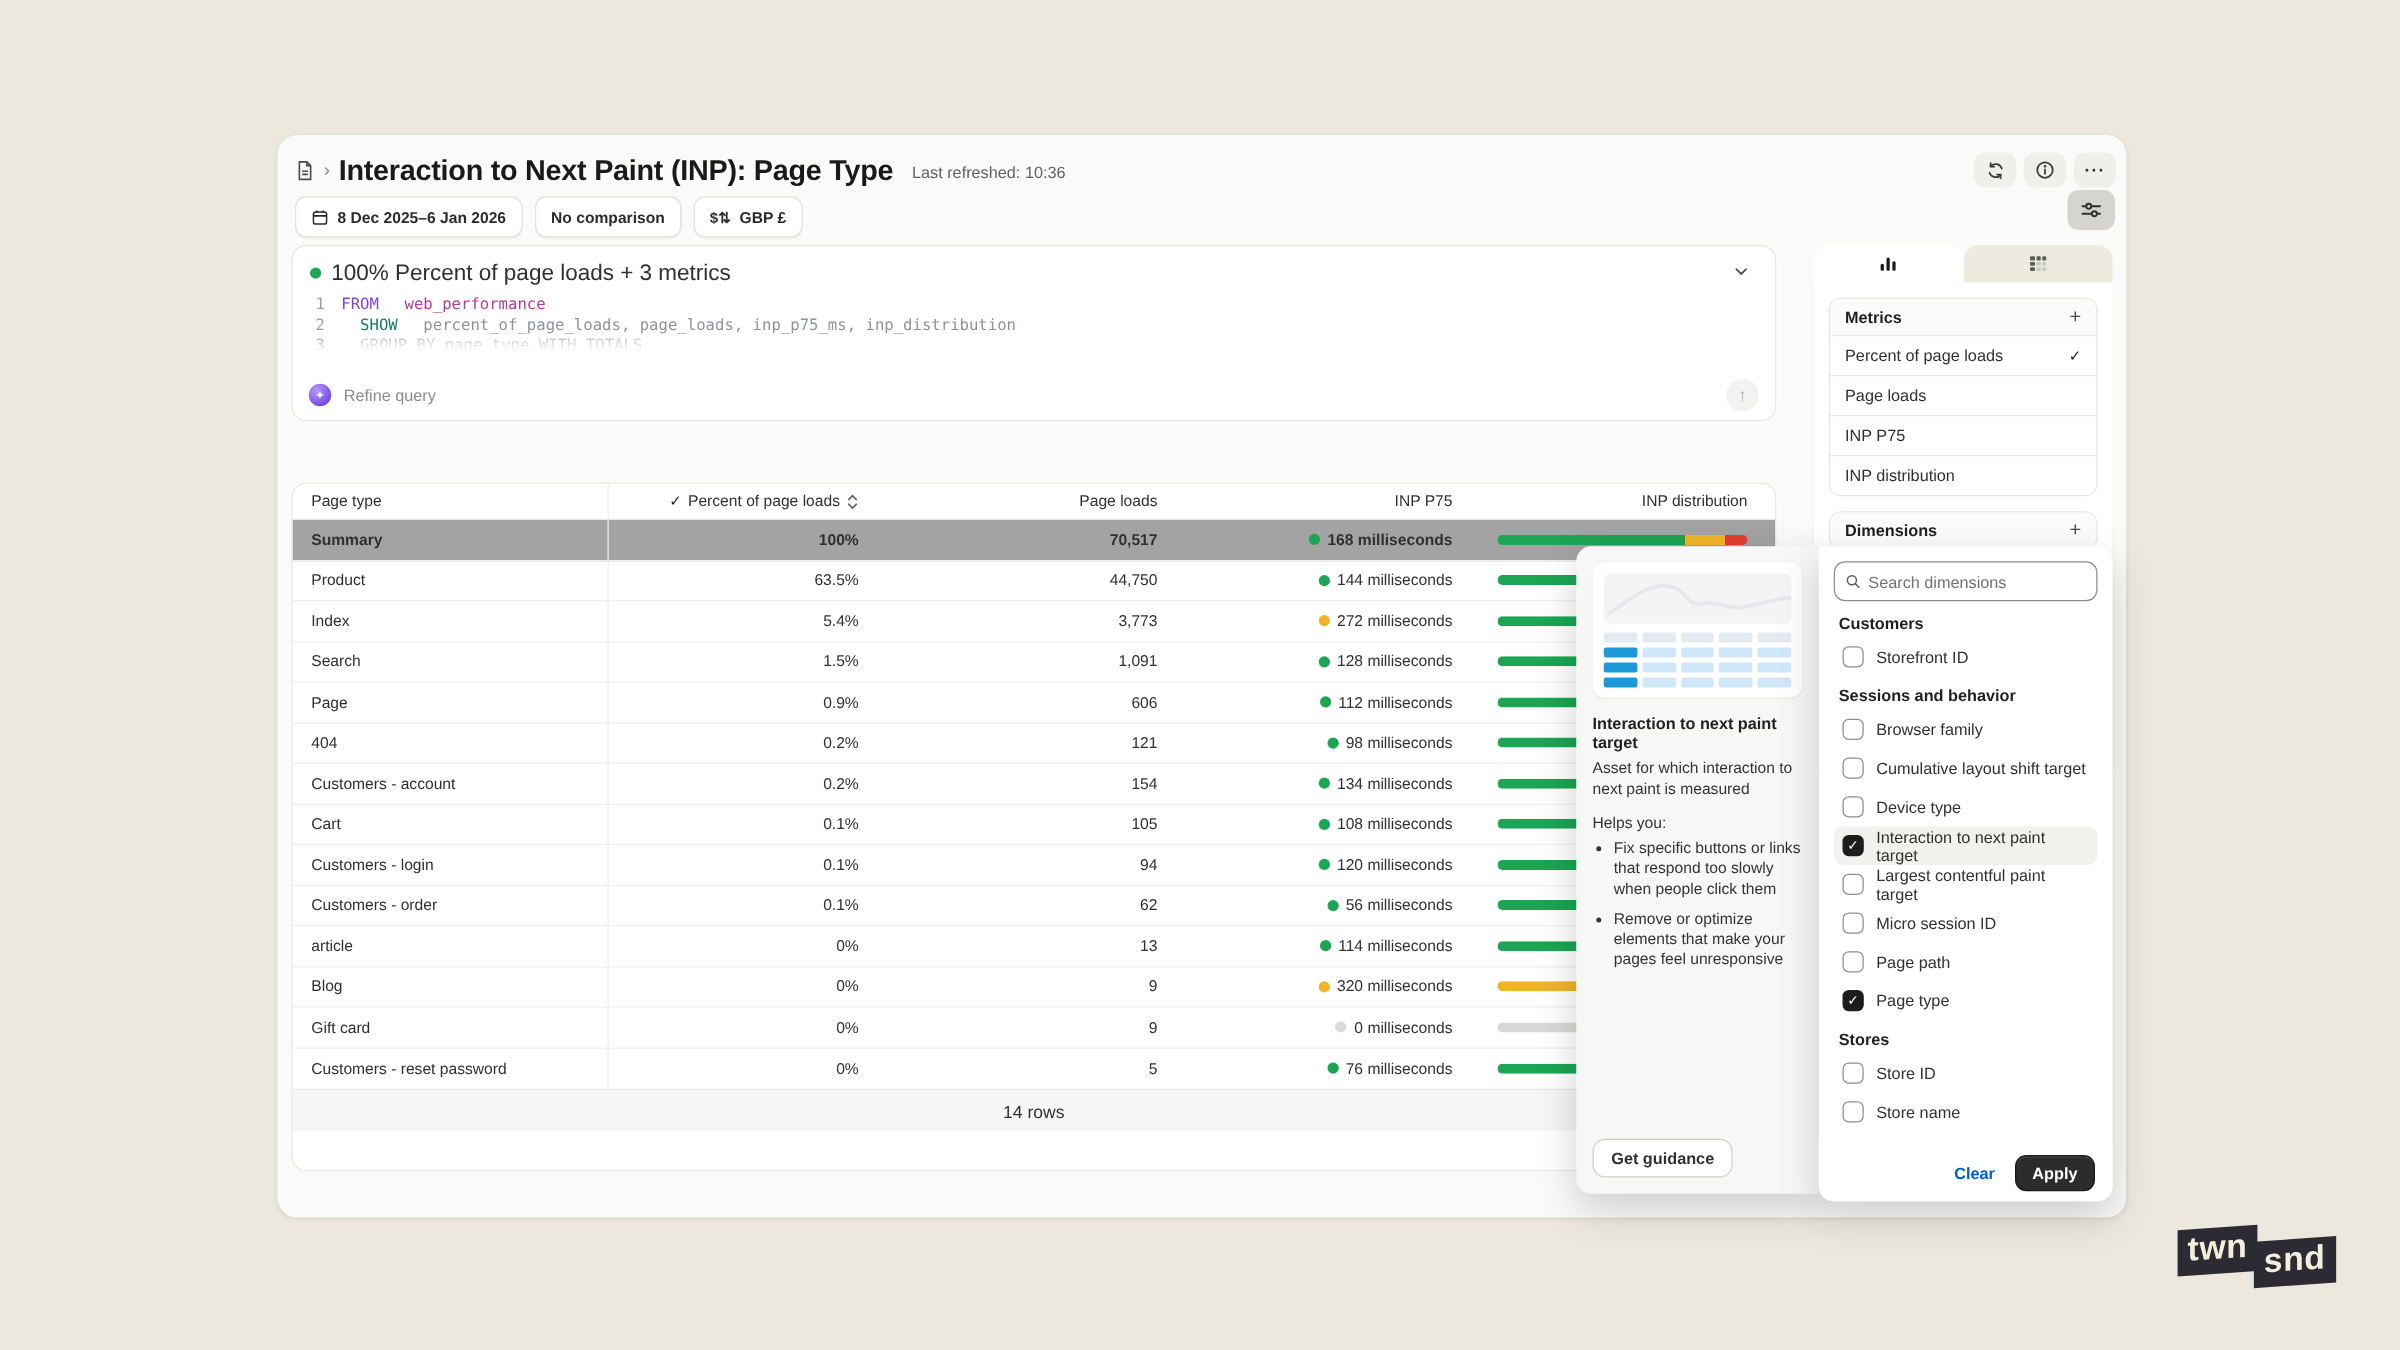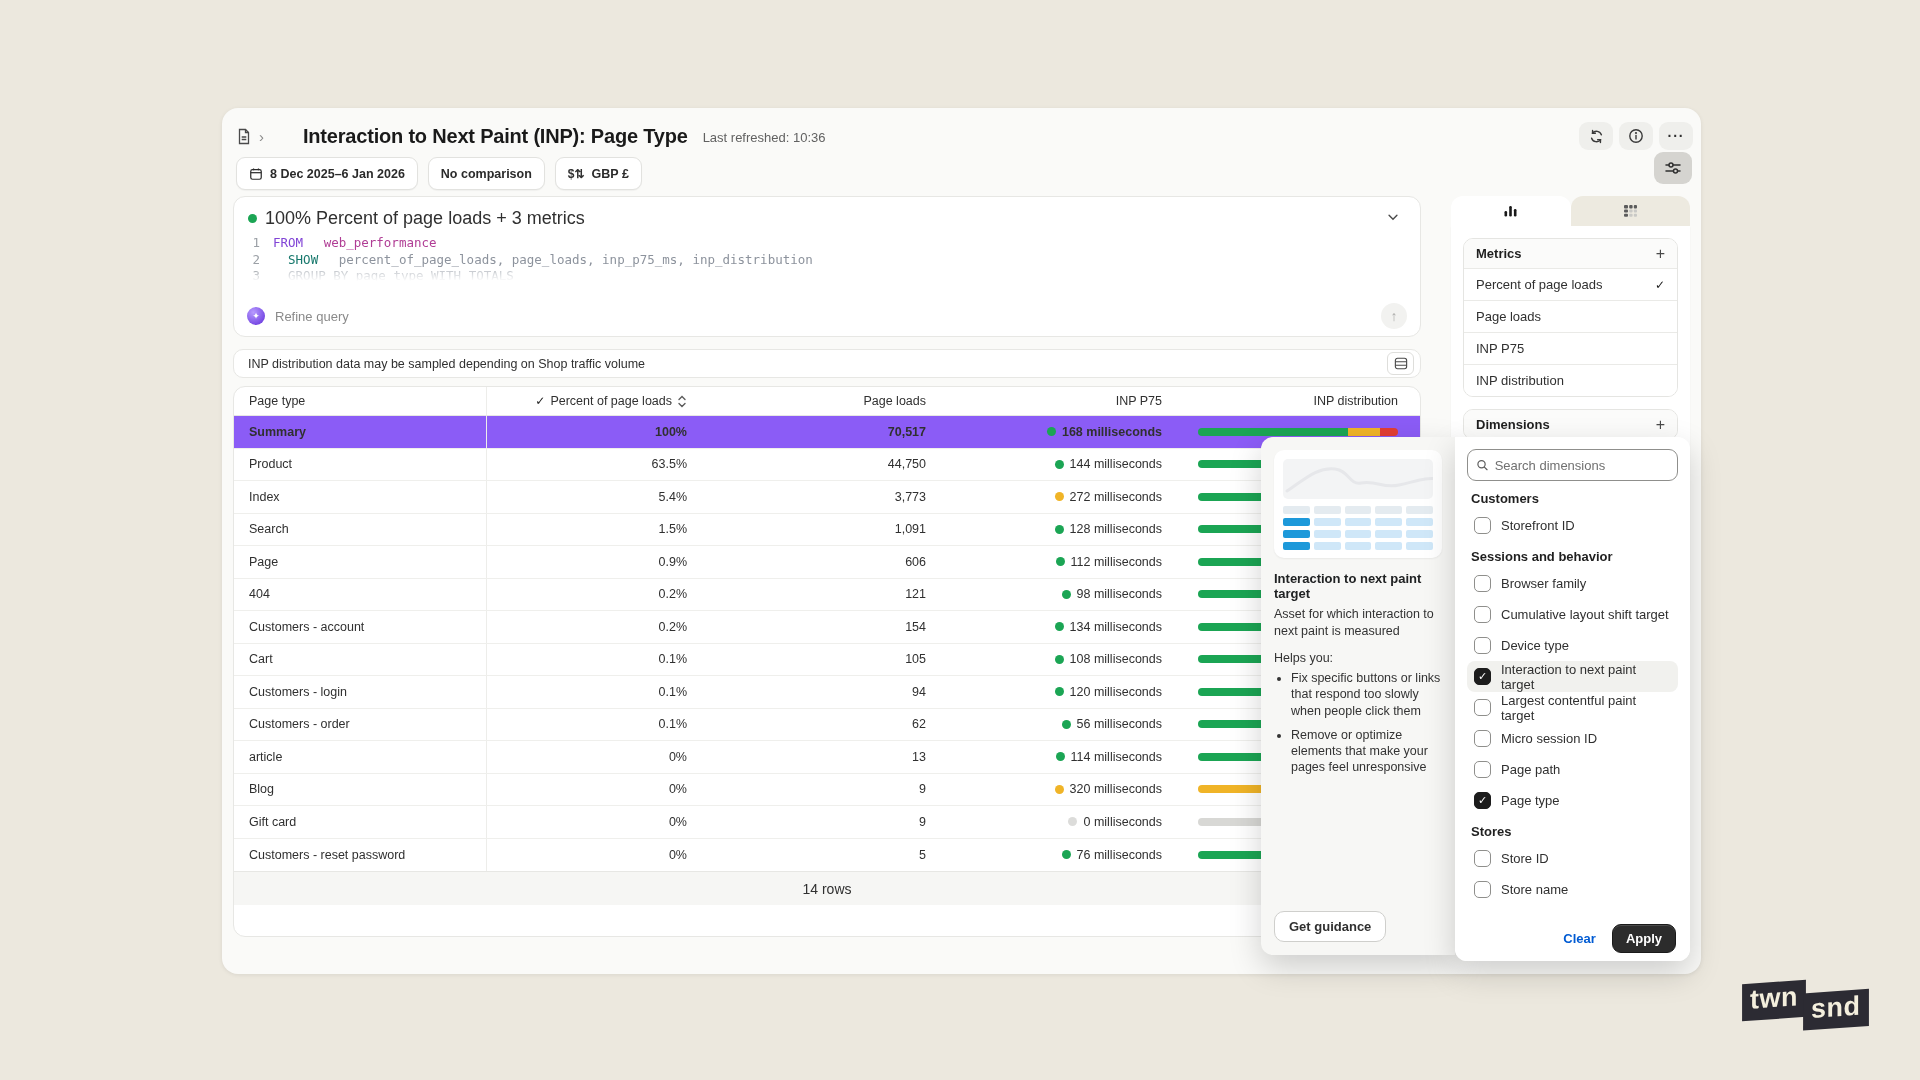--- a/index.html
+++ b/index.html
@@ -4,21 +4,21 @@
 <style>
   * { margin:0; padding:0; box-sizing:border-box; }
   body { font-family:"Liberation Sans","DejaVu Sans",sans-serif; }
   .page { position:relative; width:1920px; height:1080px; background:#ece8de; overflow:hidden; }
 
   
   .card { position:absolute; left:222px; top:108px; width:1479px; height:866px;
           background:#fafaf8; border-radius:16px; box-shadow:0 1px 4px rgba(0,0,0,.08); }
 
   .hdr { position:absolute; left:14px; top:13px; right:8px; height:30px; display:flex; align-items:center; gap:8px; }
-  .hdr h1 { font-size:20px; font-weight:700; color:#1a1a1a; letter-spacing:-.2px;margin-left:32px; }
+  .hdr h1 { font-size:23px; font-weight:700; color:#1a1a1a; letter-spacing:-.2px; }
   .crumb-sep { color:#8a8a8a; font-size:15px; margin:0 -1px; }
   .refreshed { font-size:13px; color:#616161; margin-left:7px; padding-top:3px; }
   .hdr-actions { margin-left:auto; display:flex; gap:6px; }
   .icon-btn { width:34px; height:28px; border:none; border-radius:9px; background:#efefec; color:#3a3a3a;
               display:flex; align-items:center; justify-content:center; font-size:15px; cursor:pointer; }
   .dots { font-weight:700; letter-spacing:1px; font-size:14px; color:#303030; }
 
   .chips { position:absolute; left:14px; top:49px; display:flex; gap:10px; }
   .chip { height:33px; padding:0 12px; display:inline-flex; align-items:center; gap:7px; background:#fff;
           border:1px solid #e2e2df; border-radius:9px; font-size:12.5px; font-weight:700; color:#2b2b2b;
@@ -61,21 +61,21 @@
                border:1px solid #e7e7e4; border-radius:12px; overflow:hidden; }
   .t-head, .trow { display:grid; grid-template-columns:253px 200px 239px 236px 1fr; align-items:stretch; }
   .t-head { height:29px; border-bottom:1px solid #e7e7e4; font-size:12.5px; color:#303030; }
   .t-head > div, .trow > div { display:flex; align-items:center; }
   .c1 { padding-left:15px; border-right:1px solid #ededea; font-size:12.5px; color:#303030; }
   .c2, .c3, .c4 { justify-content:flex-end; font-size:12.5px; color:#303030; }
   .c5 { justify-content:flex-end; padding-right:22px; }
   .hc2 { gap:5px; } .hchk { font-weight:700; font-size:12px; color:#1a1a1a; }
   .trow { height:32.5px; border-bottom:1px solid #efefec; }
   .trow:last-child { border-bottom:none; }
-  .trow.sum { background:#8b5cf6; }
+  .trow.sum { background:#a3a3a3; }
   .trow.sum .c1 { font-weight:700; } .trow.sum .c2, .trow.sum .c3, .trow.sum .c4 { font-weight:700; }
   .c4 { gap:6px; }
   .bar { width:200px; height:8px; border-radius:4px; overflow:hidden; display:flex; background:transparent; }
   .seg.green { background:var(--green); } .seg.yellow { background:var(--yellow); }
   .seg.red { background:var(--red); } .seg.gray { background:var(--gray); }
   .t-foot { height:34px; background:#f6f6f4; border-top:1px solid #e7e7e4; display:flex; align-items:center;
             justify-content:center; font-size:14px; color:#303030; }
 
   
   .sidebar { position:absolute; left:1229px; top:88px; width:239px; }
@@ -229,29 +229,20 @@
             <span class="faded">  GROUP BY page_type WITH TOTALS</span>
           </div>
         </div>
       <div class="q-refine">
         <span class="sidekick">✦</span>
         <span class="refine-ph">Refine query</span>
         <button class="up-btn">↑</button>
       </div>
     </div>
 
-    <div class="banner">
-      <span>INP distribution data may be sampled depending on Shop traffic volume</span>
-      <button class="banner-btn">
-        <svg width="14" height="13" viewBox="0 0 16 15" fill="none" stroke="#4a4a4a" stroke-width="1.3">
-          <rect x="1.5" y="1.5" width="13" height="12" rx="2.5"></rect>
-            <path d="M1.5 5.5h13M1.5 9.5h13"></path>
-        </svg>
-      </button>
-    </div>
 
     <div class="table-box">
       <div class="t-head">
         <div class="c1">Page type</div>
         <div class="c2 hc2">
           <span class="hchk">✓</span>
           <span>Percent of page loads</span>
           <svg width="10" height="13" viewBox="0 0 10 13" fill="none" stroke="#5c5c5c" stroke-width="1.4" stroke-linecap="round">
             <path d="M2 4.6L5 1.6l3 3"></path>
               <path d="M2 8.4l3 3 3-3"></path>

